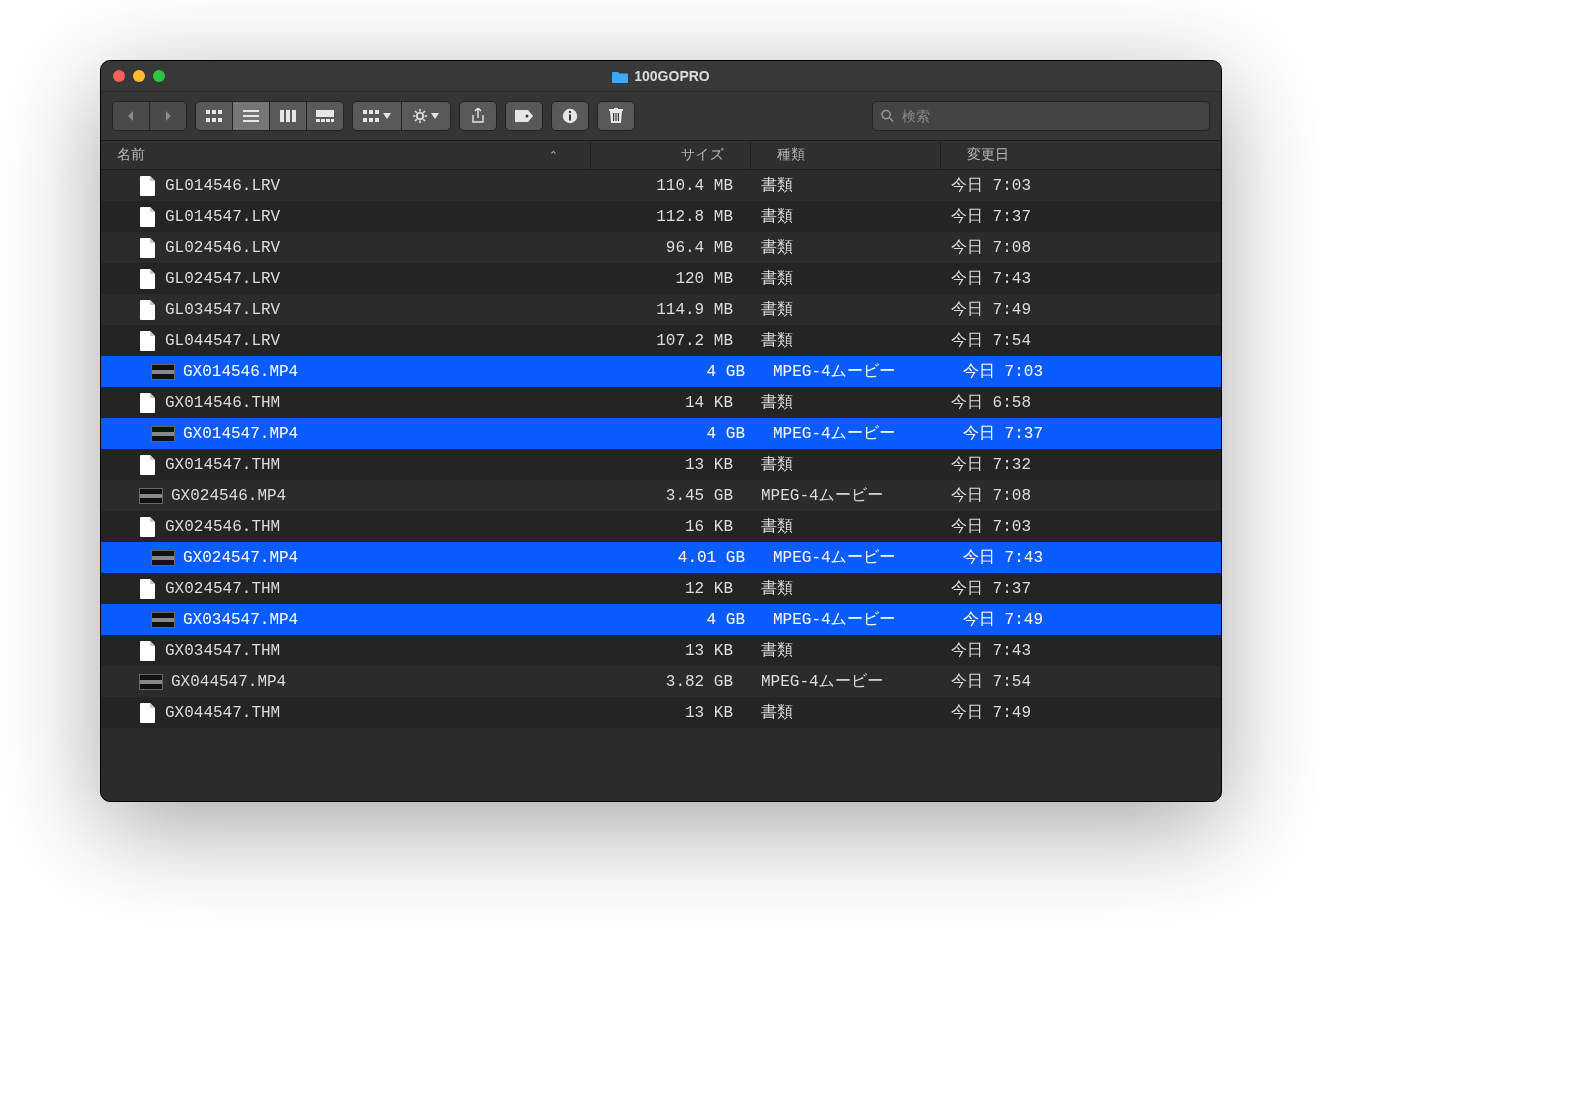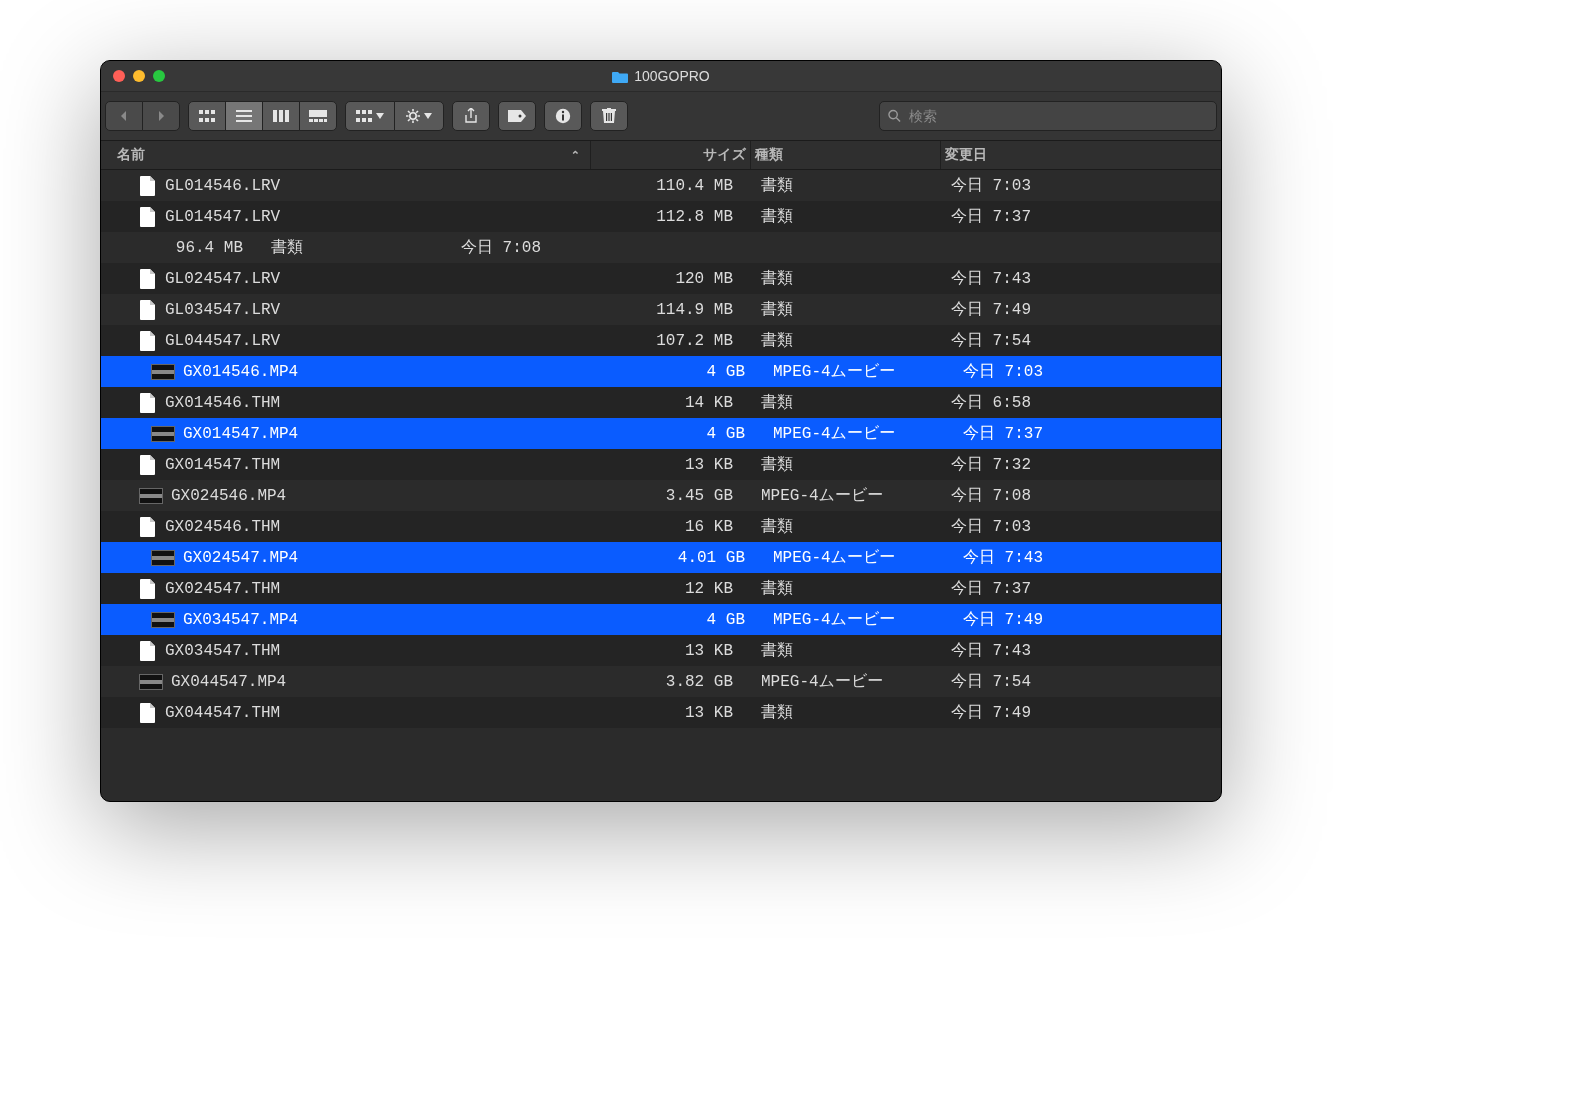--- a/index.html
+++ b/index.html
@@ -28,25 +28,25 @@
   }
   .titlebar{
     height:30px;background:var(--titlebar-bg);display:flex;align-items:center;position:relative;
     border-bottom:1px solid #2a2a2a;
   }
   .traffic{display:flex;gap:8px;margin-left:12px;}
   .dot{width:12px;height:12px;border-radius:50%;}
   .dot.red{background:#ff5f57;}
   .dot.yellow{background:#febc2e;}
   .dot.green{background:#28c840;}
-  .title-center{position:absolute;left:0;right:0;display:flex;justify-content:center;align-items:center;gap:6px;color:var(--text);font-size:14px;}
+  .title-center{position:absolute;left:0;right:0;display:flex;justify-content:center;align-items:center;gap:6px;color:var(--text);font-size:14px;font-weight:bold;}
   .folder-icon{width:16px;height:13px;display:inline-block;}
   .folder-icon svg{display:block;}
   .toolbar{
-    height:48px;background:var(--toolbar-bg);display:flex;align-items:center;padding:0 4px;gap:8px;
+    height:48px;background:var(--toolbar-bg);display:flex;align-items:center;padding:0 11px;gap:8px;
     border-bottom:1px solid var(--border);
   }
   .grp{display:flex;}
   .tbtn{
     background:var(--btn);height:28px;min-width:36px;display:flex;align-items:center;justify-content:center;
     border:1px solid #222;color:#e6e6e6;font-size:13px;position:relative;
   }
   .tbtn.disabled{background:var(--btn-dark);color:#8a8a8a;}
   .tbtn.active{background:var(--btn-active);}
   .grp .tbtn{border-radius:0;margin-left:-1px;}
@@ -57,21 +57,21 @@
   .search{
     flex:1;max-width:320px;margin-left:auto;height:28px;background:#444;border:1px solid #222;border-radius:5px;
     display:flex;align-items:center;padding:0 8px;color:#9a9a9a;gap:6px;
   }
   .search input{background:transparent;border:0;outline:0;color:var(--text);font-size:14px;width:100%;}
   .search input::placeholder{color:#8a8a8a;}
   .headers{
     height:28px;background:#2f2f2f;border-bottom:1px solid var(--border);display:flex;align-items:center;
     color:var(--text-dim);font-size:14px;
   }
-  .col{padding:0 4px;box-sizing:border-box;display:flex;align-items:center;height:100%;border-right:1px solid #1f1f1f;font-weight:bold;}
+  .col{padding:0 26px;box-sizing:border-box;display:flex;align-items:center;height:100%;border-right:1px solid #1f1f1f;}
   .col.name{width:490px;padding-left:16px;}
   .col.size{width:160px;justify-content:flex-end;}
   .col.kind{width:190px;}
   .col.date{flex:1;border-right:0;}
   .sort-arrow{margin-left:auto;margin-right:6px;font-size:11px;}
   .filelist{flex:1;overflow:auto;}
   .row{
     height:31px;display:flex;align-items:center;color:var(--text);font-size:16px;font-family:Liberation Mono, monospace;
   }
   .row.even{background:var(--row-even);}
@@ -280,20 +280,29 @@
               <span>112.8 MB</span>
             </div>
             <div class="cell kind">
               <span>書類</span>
             </div>
             <div class="cell date">
               <span>今日 7:37</span>
             </div>
           </div>
           <div class="row even">
+            <div class="cell name">
+              <span class="fico doc">
+                <svg width="16" height="20" viewBox="0 0 16 20">
+                  <path fill="#fff" d="M1 0h9l5 5v14a1 1 0 0 1-1 1H1a1 1 0 0 1-1-1V1a1 1 0 0 1 1-1z"></path>
+                  <path fill="#c8c8c8" d="M10 0v5h5z"></path>
+                </svg>
+              </span>
+              <span>GL024546.LRV</span>
+            </div>
             <div class="cell size">
               <span>96.4 MB</span>
             </div>
             <div class="cell kind">
               <span>書類</span>
             </div>
             <div class="cell date">
               <span>今日 7:08</span>
             </div>
           </div>

